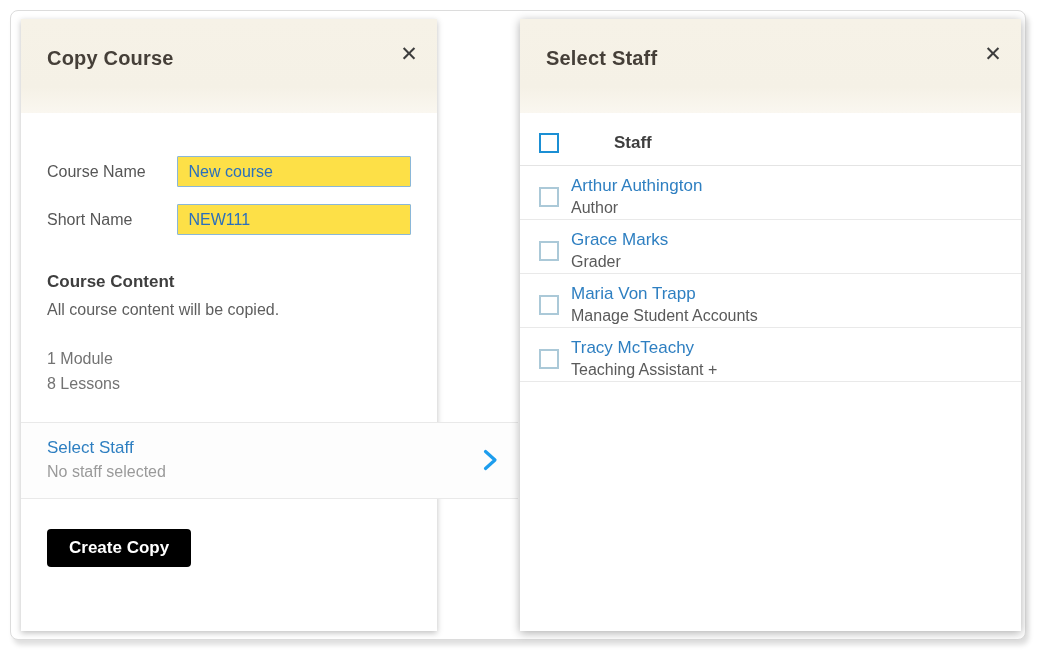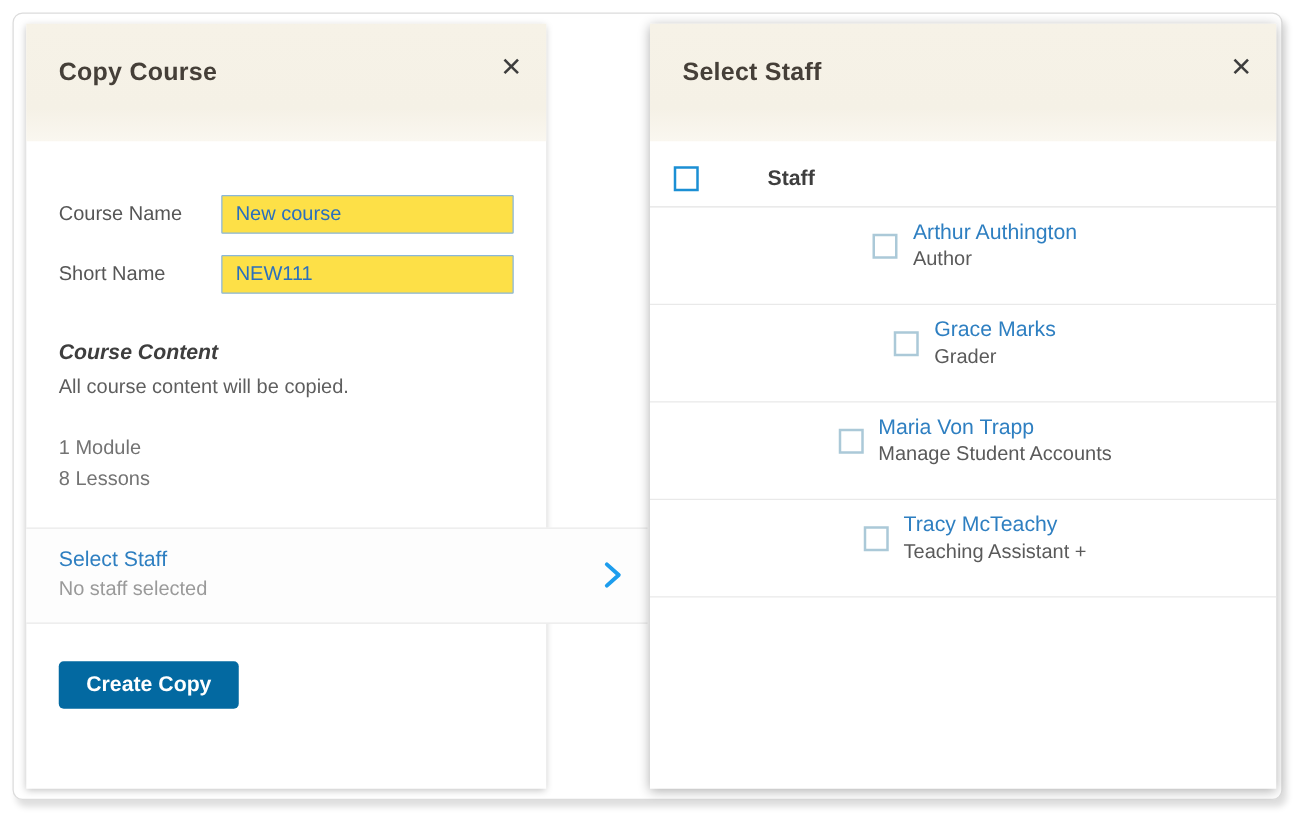--- a/index.html
+++ b/index.html
@@ -32,57 +32,57 @@
   
   .left-content { padding:26px 26px 0 26px; }
   .section-heading { font-size:17px; font-weight:700; color:#3e3e3e; }
   .field-row { display:flex; align-items:center; margin-top:17px; }
   .field-label { width:160px; font-size:16px; color:#565656; }
   .text-input {
     width:284px; height:31px; border:1px solid #8ab7d8; background:#fde047;
     color:#2a6fbd; font-size:16px; padding:12px 11px; border-radius:1px;
     font-family:"Liberation Sans", sans-serif; outline:none;
   }
-  .cc-heading { margin-top:37px;font-style:italic; }
+  .cc-heading { margin-top:37px; }
   .cc-note { margin-top:9px; font-size:16px; color:#5e5e5e; }
   .cc-counts { margin-top:27px; font-size:16px; color:#737373; line-height:25px; }
 
   .select-staff-row {
     margin:26px 0 0 -26px; width:497px;
     border-top:1px solid #e9e9e9; border-bottom:1px solid #e9e9e9;
     background:#fdfdfd;
     padding:15px 20px 17px 26px;
     display:flex; align-items:center; justify-content:space-between;
     cursor:pointer;
   }
   .select-staff-link { font-size:17px; color:#2e7fc1; text-decoration:none; }
   .select-staff-status { margin-top:5px; font-size:16px; color:#9a9a9a; }
   .chevron-right { display:block; }
 
   .primary-btn {
     margin-top:30px; height:38px; padding:0 22px;
-    background:#0369a1; color:#ffffff; border:none; border-radius:4px;
+    background:#000000; color:#ffffff; border:none; border-radius:4px;
     font-size:17px; font-weight:700; cursor:pointer;
     font-family:"Liberation Sans", sans-serif;
   }
 
   
   .list-header {
     display:flex; align-items:center;
     padding:20px 0 12px 19px; border-bottom:1px solid #e4e4e4;gap:37px;
   }
   .cb {
     flex:0 0 auto; width:20px; height:20px; background:#fff;
     border:2px solid #abc9d8; display:inline-block; cursor:pointer;
   }
   .cb.strong { border-color:#1b8fd4; }
   .list-header .label { margin-left:18px; font-size:17px; font-weight:700; color:#3e3e3e; }
   .staff-row {
     display:flex; align-items:center;
-    padding:9px 0 24px 19px; border-bottom:1px solid #e9e9e9; cursor:pointer;justify-content:center;
+    padding:9px 0 0 19px; border-bottom:1px solid #e9e9e9; cursor:pointer;
   }
   .staff-row .who { margin-left:12px; }
   .staff-name { display:block; font-size:17px; color:#2e7fc1; text-decoration:none; line-height:22px; }
   .staff-role { font-size:16px; color:#5a5a5a; line-height:22px; }
 </style>
 </head>
 <body>
 
 <div class="page-card">
 

